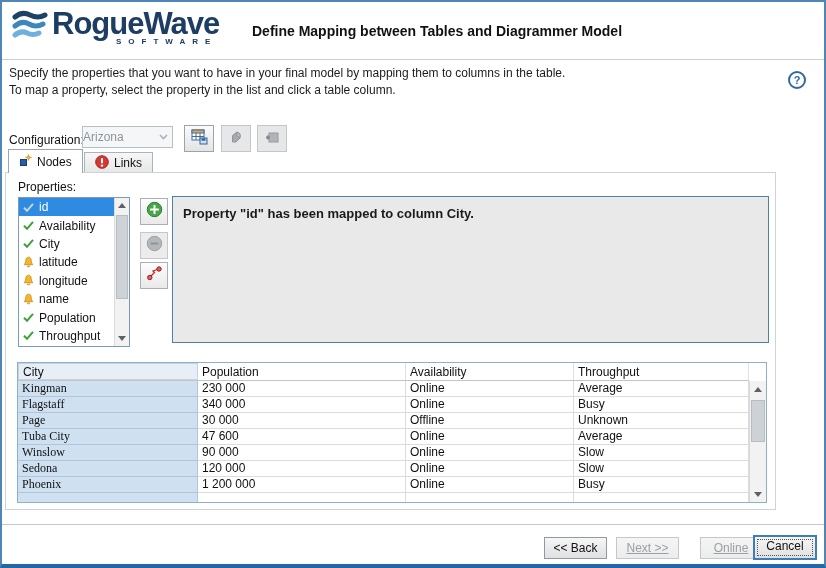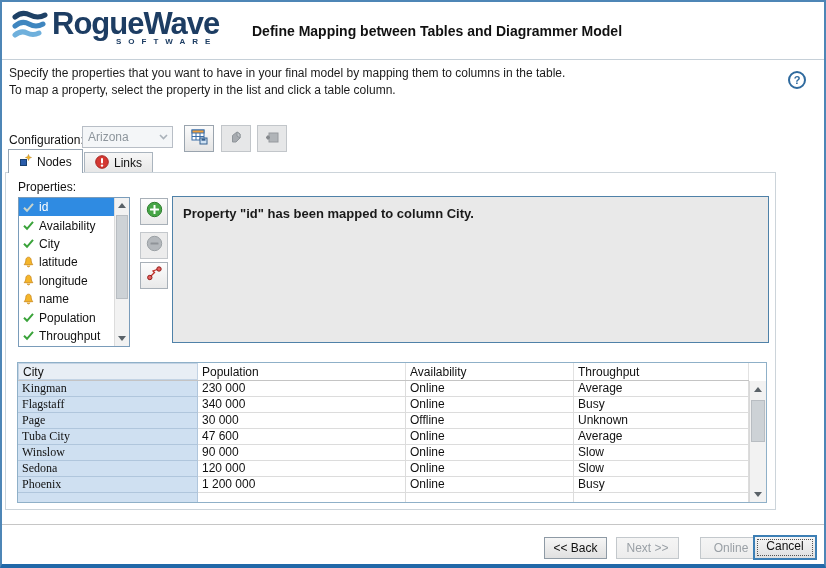--- a/index.html
+++ b/index.html
@@ -22,21 +22,21 @@
 
   .instructions{ position:absolute; left:7px; top:63px; font-size:12px; color:#1c1c1c; line-height:17px; }
 
   .help-btn{ position:absolute; left:786px; top:69px; width:18px; height:18px; border:2px solid #2f6a9e;
     border-radius:50%; color:#2f6a9e; font-size:11px; font-weight:bold; text-align:center; line-height:14px;
     background:#fff; cursor:pointer; }
 
   
   .config-label{ position:absolute; left:7px; top:128px; font-size:12px; color:#111; line-height:20px; }
   .combo{ position:absolute; left:80px; top:124px; width:91px; height:22px; background:#f4f6f8;
-    border:1px solid #b8bec6; display:flex; align-items:center; padding-left:5px; }
+    border:1px solid #b8bec6; display:flex; align-items:center; }
   .combo .val{ font-size:12px; color:#8d959c; flex:1; }
   .combo .chev{ width:18px; height:100%; display:flex; align-items:center; justify-content:center; }
 
   .tool-btn{ position:absolute; top:123px; width:30px; height:27px; border:1px solid #9aa4ae;
     background:linear-gradient(#fbfbfb,#e4e4e4); display:flex; align-items:center; justify-content:center; cursor:pointer; }
   .tool-btn.disabled{ border-color:#c2c6ca; background:#e6e7e8; cursor:default; }
   #tb1{ left:182px; } #tb2{ left:219px; } #tb3{ left:255px; }
 
   
   .tab{ position:absolute; display:flex; align-items:center; gap:5px; font-size:12px; color:#111;
@@ -82,21 +82,21 @@
   .td{ font-size:12px; color:#111; line-height:15px; padding-left:4px; border-right:1px solid #dcdcdc; border-bottom:1px solid #dcdcdc; white-space:nowrap; overflow:hidden; }
   .td.mapped{ background:var(--mapped-column-blue,#cfe0f1); border-right:1px solid #b0c6dc; border-bottom:1px solid #b0c6dc;font-family:Liberation Serif, serif; }
   .tbl-scroll{ position:absolute; right:0; top:18px; bottom:0; width:17px; background:#f2f2f2; border-left:1px solid #d8d8d8; }
   .tbl-scroll .sb-up,.tbl-scroll .sb-down{ height:16px; }
   .tbl-scroll .sb-thumb{ top:19px; height:42px; }
 
   
   .footer-sep{ position:absolute; left:0; right:0; top:522px; height:1px; background:#c6c6c6; }
   .btn{ position:absolute; top:535px; height:22px; font-size:12px; color:#111; text-align:center; line-height:20px;
     border:1px solid #8e9aa5; background:linear-gradient(#f6f6f6,#e0e0e0); cursor:pointer; }
-  .btn.disabled{ color:#9aa0a6; border-color:#c3c8cc; background:linear-gradient(#f5f5f5,#ececec); cursor:default; }
+  .btn.disabled{ color:#9aa0a6; border-color:#c3c8cc; background:linear-gradient(#f5f5f5,#ececec); cursor:default;text-decoration:underline; }
   #back-btn{ left:542px; width:63px; }
   #next-btn{ left:614px; width:63px; }
   #finish-btn{ left:698px; width:62px; }
   #cancel-btn{ left:751px; top:533px; width:64px; height:25px; border:2px solid #3d7fb5; line-height:19px; position:absolute; }
   #cancel-btn::after{ content:""; position:absolute; inset:2px; border:1px dotted #555; pointer-events:none; }
 </style>
 </head>
 <body>
 
 <div class="window">

